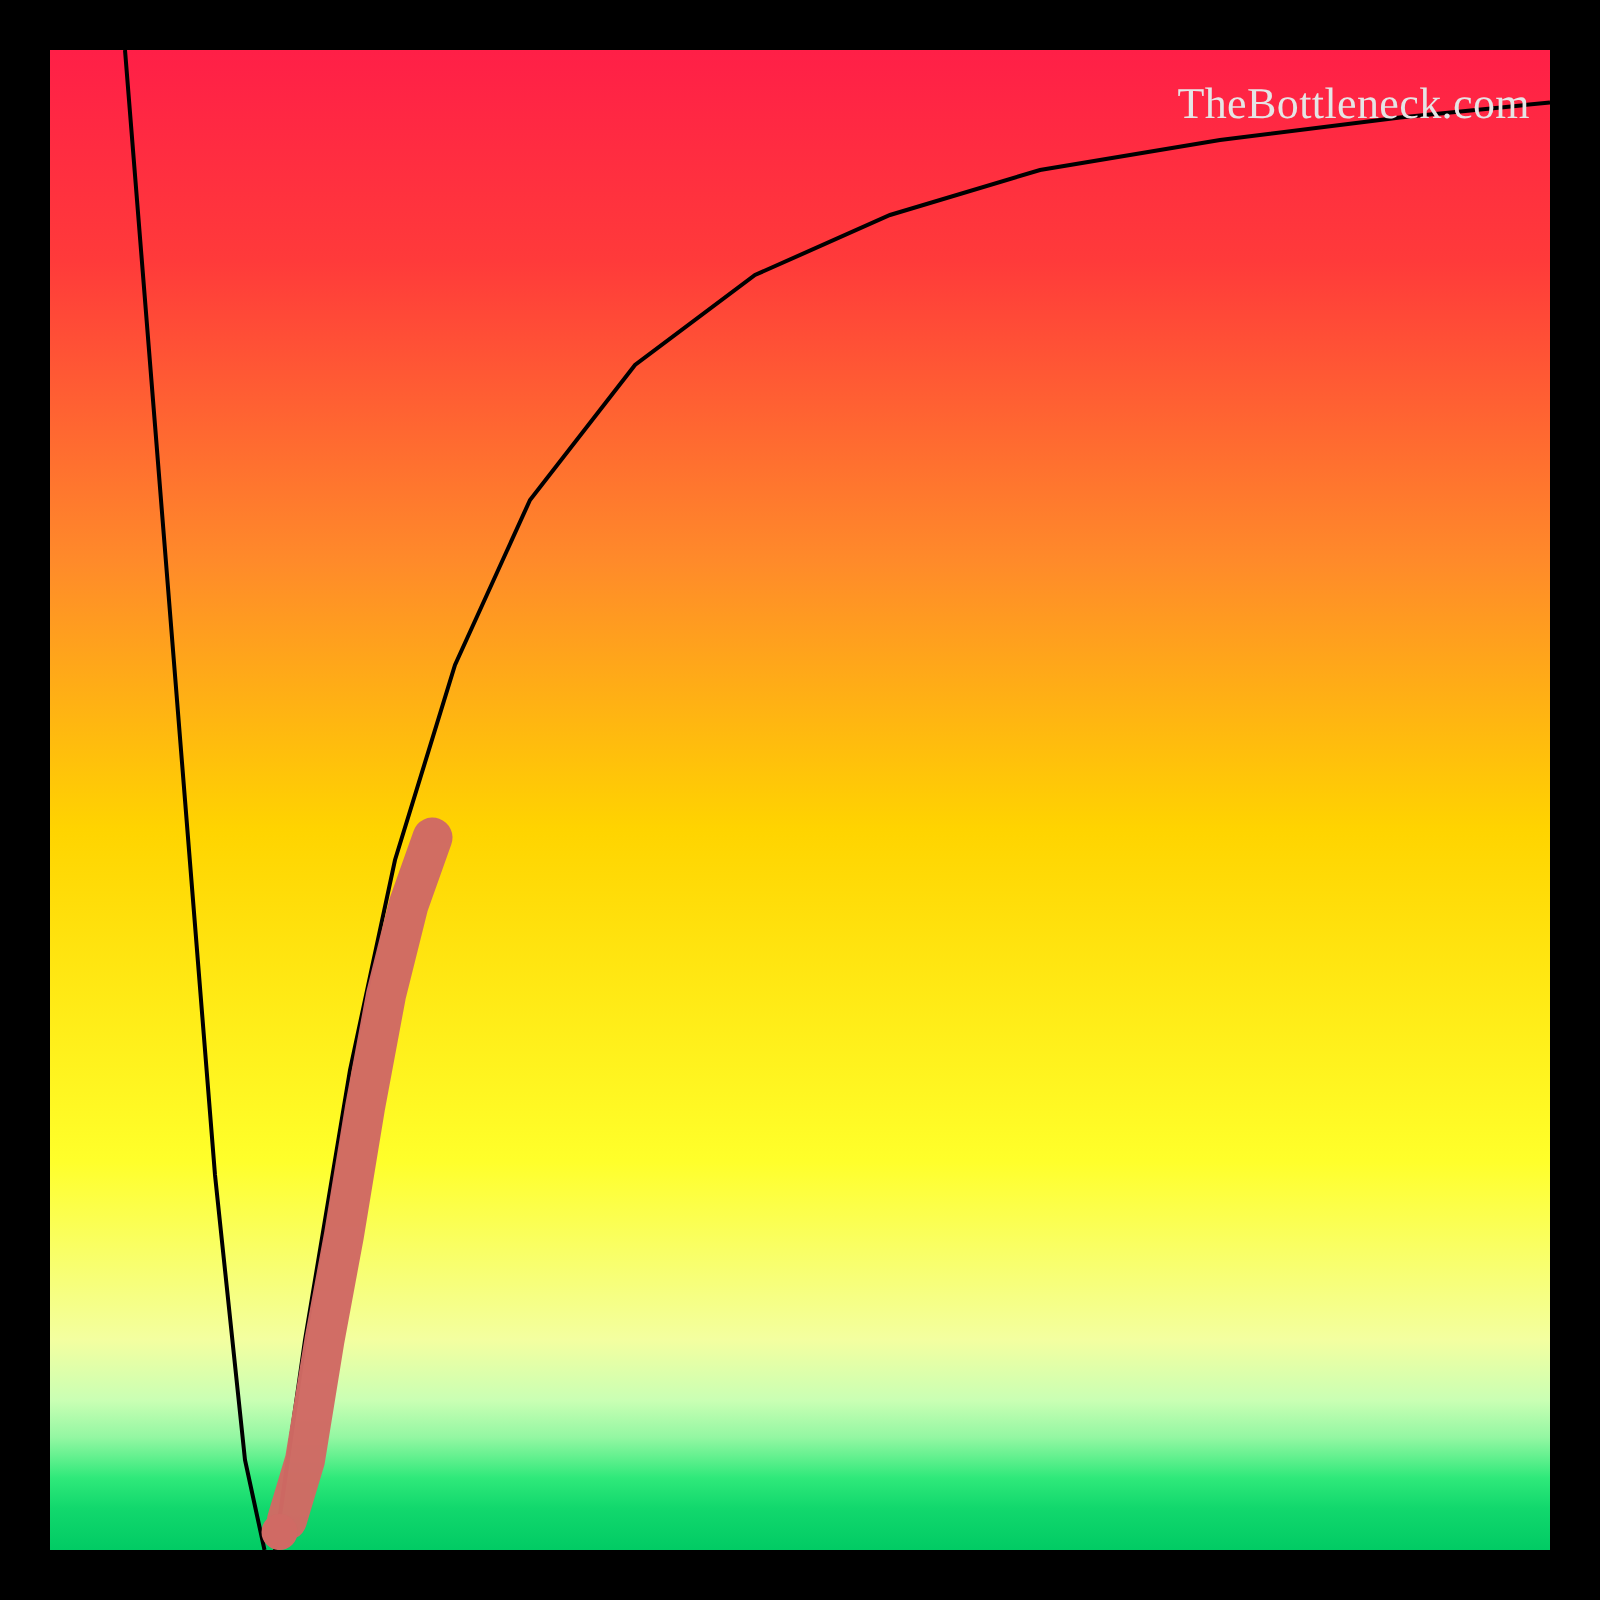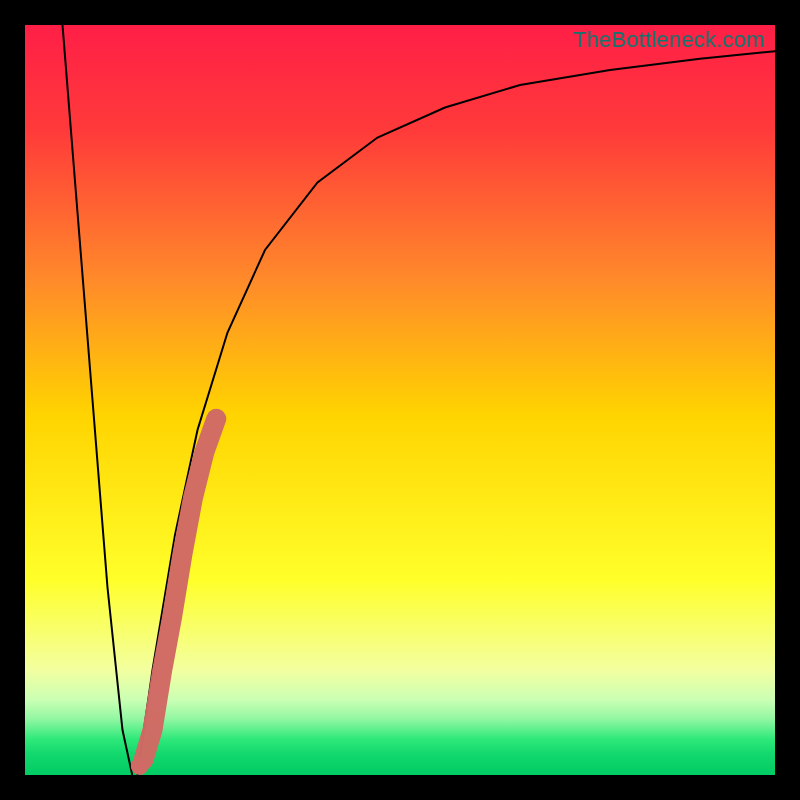--- a/index.html
+++ b/index.html
@@ -29,26 +29,26 @@
   .gradient {
     position: absolute;
     left: 0;
     top: 0;
     width: 100%;
     height: 100%;
     
   }
   .watermark {
     position: absolute;
-    top: 2px;
+    top: 14px;
     right: 10px;
-    font-family: Liberation Sans, sans-serif;
+    font-family: Liberation Serif, serif;
     font-size: 22px;
     font-weight: 500;
-    color: #0f766e;
+    color: #e5e5e5;
     letter-spacing: 0.2px;
   }
   svg.curves {
     position: absolute;
     left: 0;
     top: 0;
     width: 100%;
     height: 100%;
     overflow: visible;
   }

